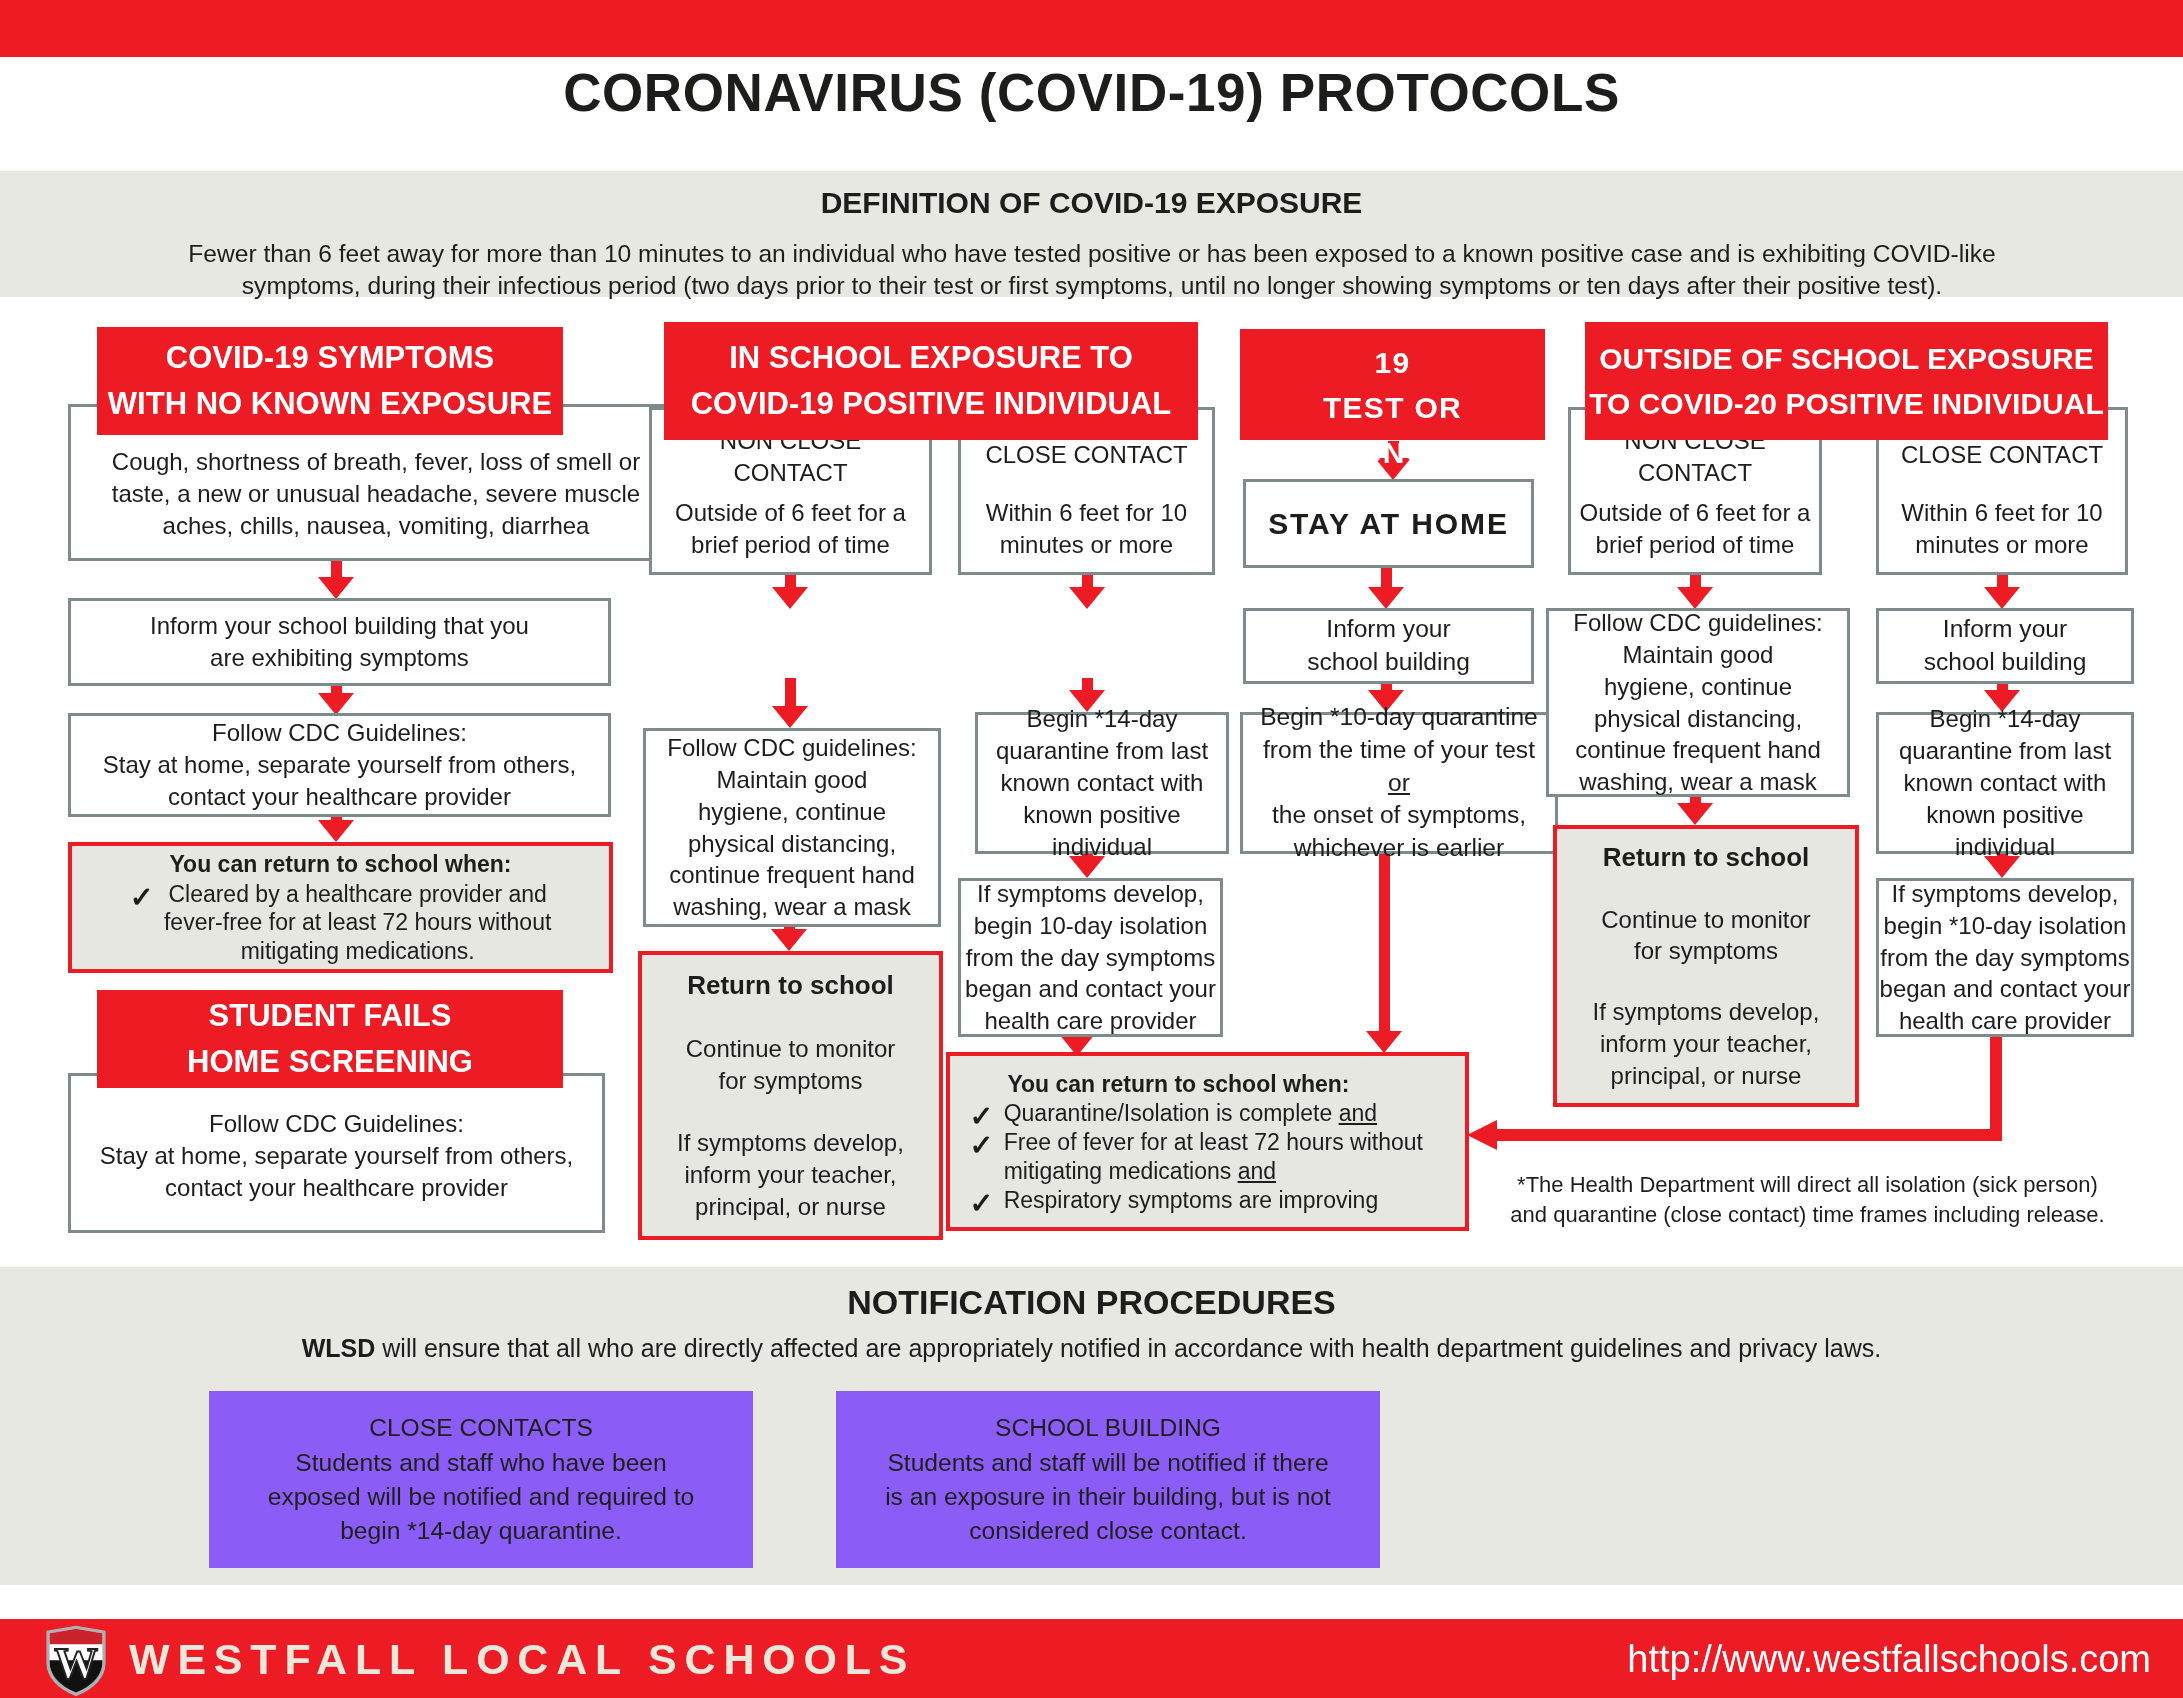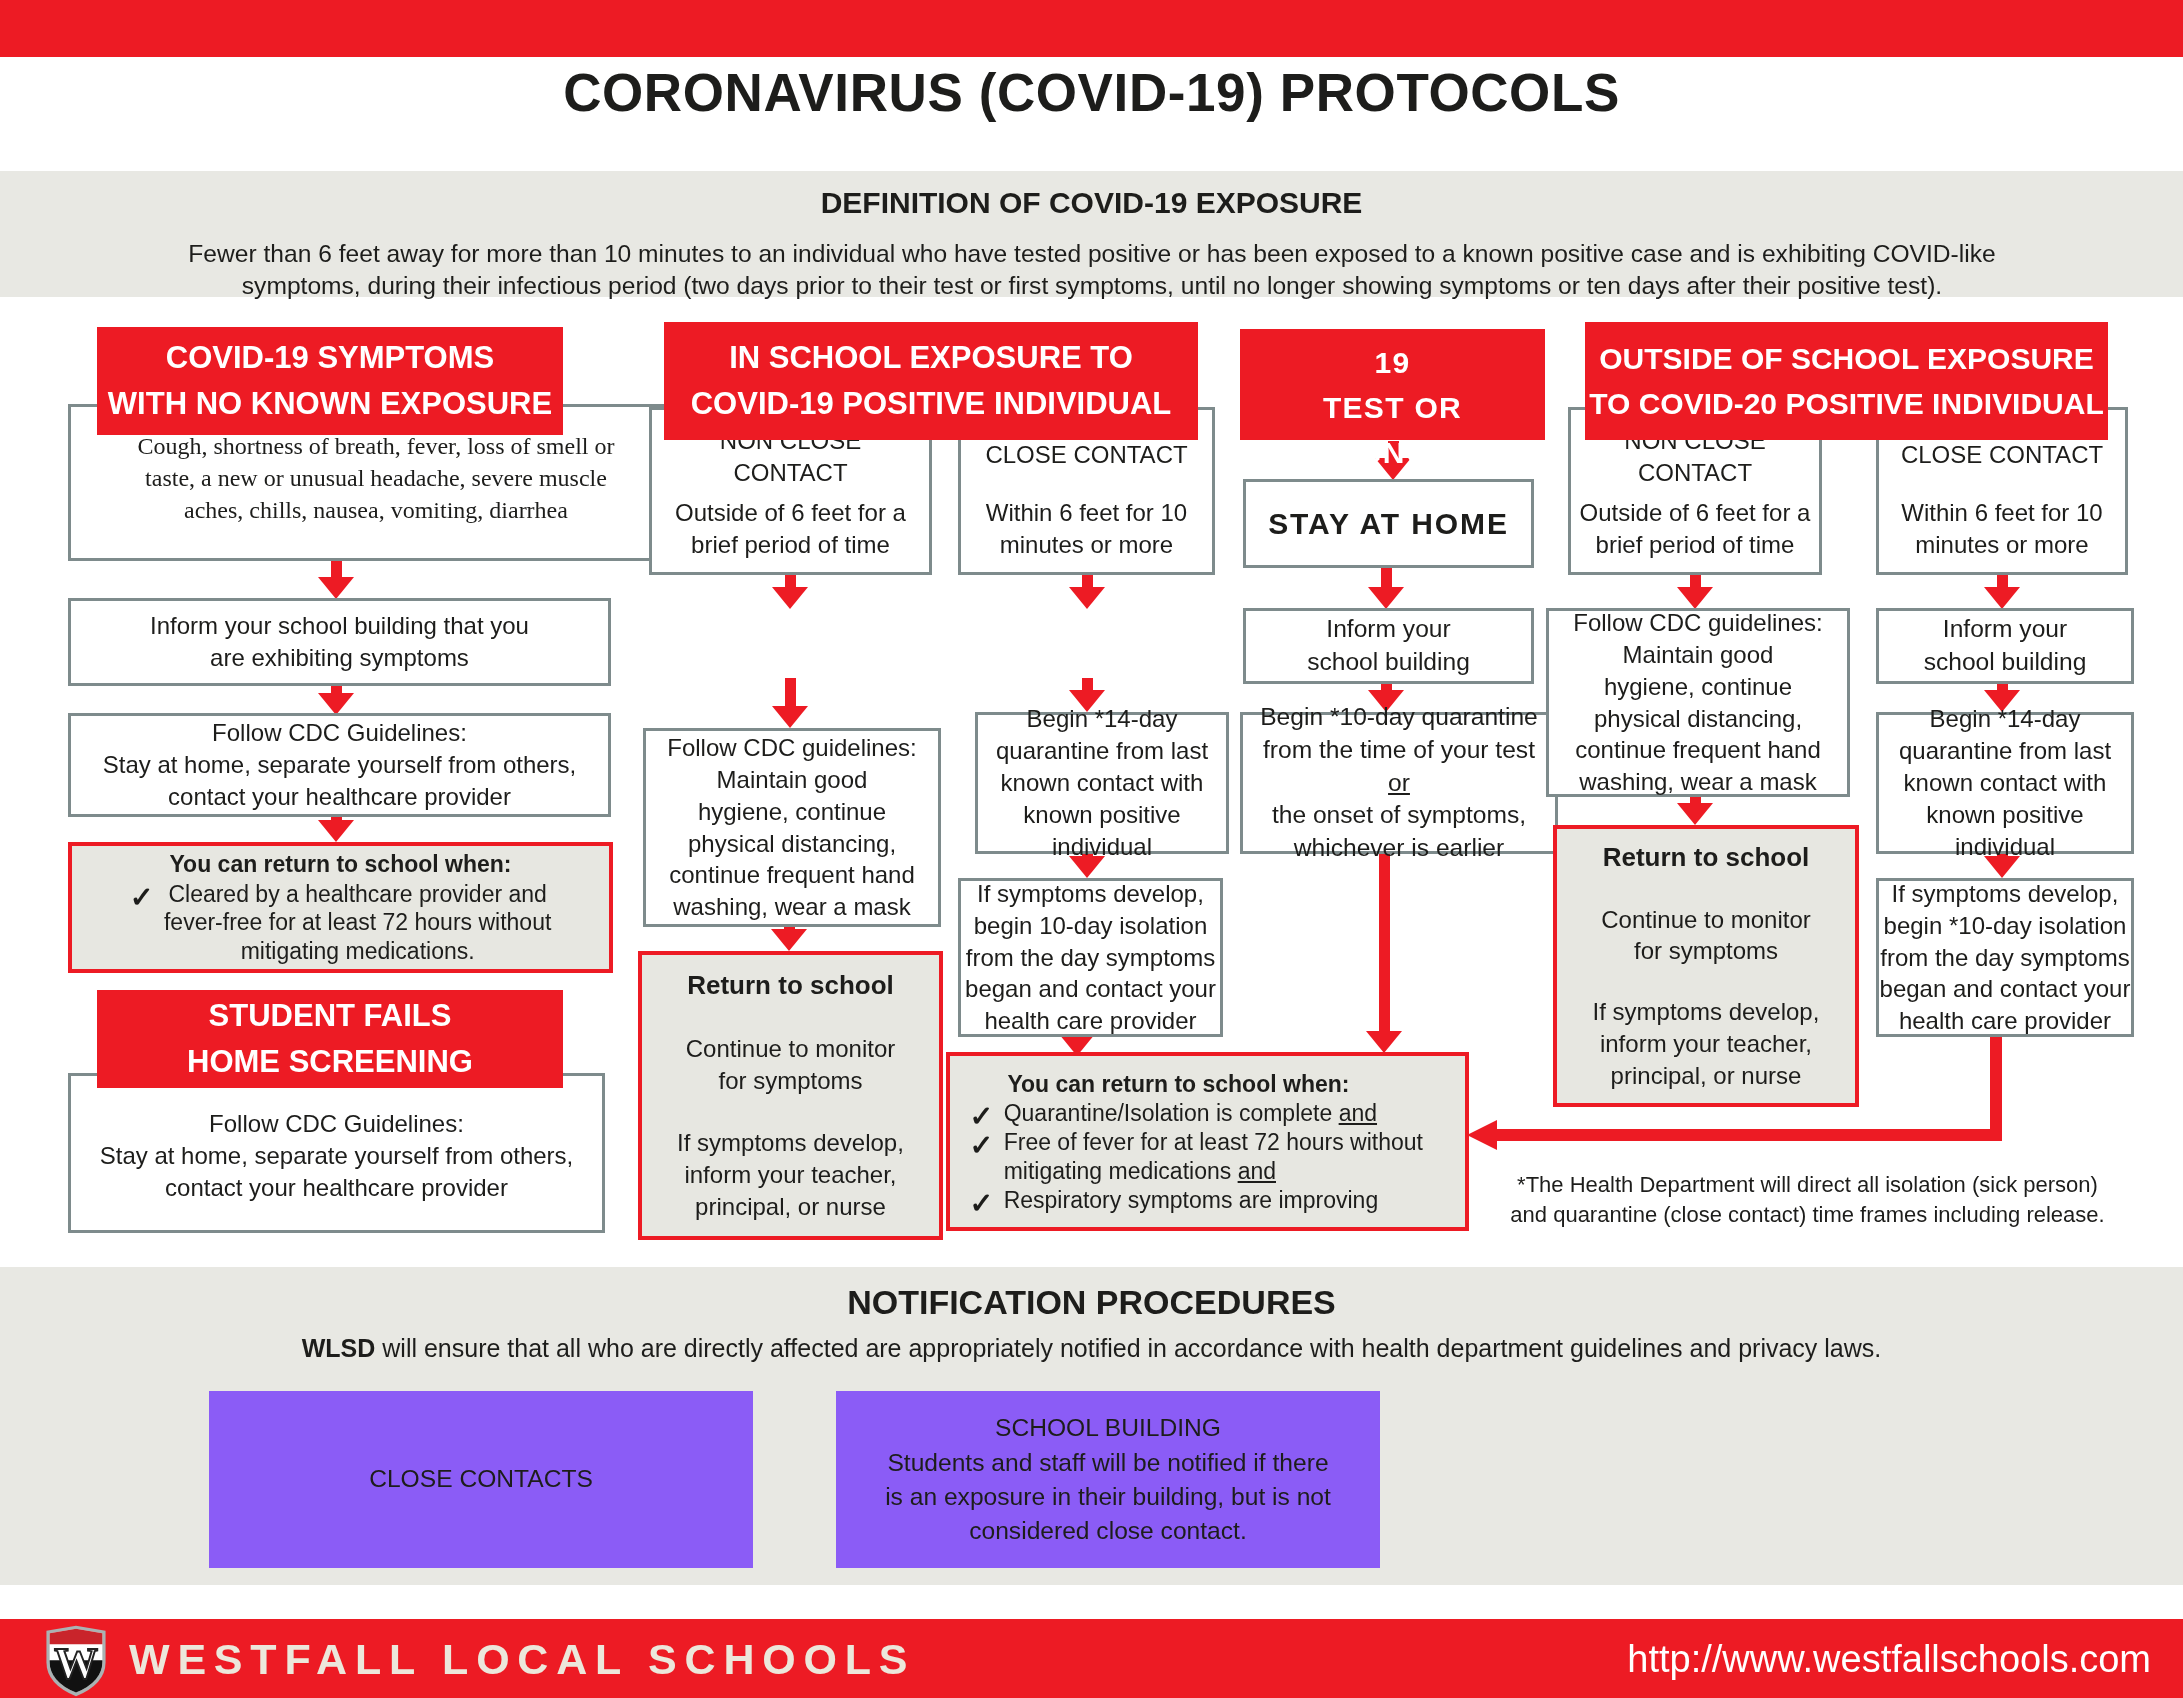--- a/index.html
+++ b/index.html
@@ -57,21 +57,21 @@
 
   <div class="pagetitle">CORONAVIRUS (COVID-19) PROTOCOLS</div>
 
   <div class="band graybar" style="top:171px;height:126px;"></div>
   <div class="defhead">DEFINITION OF COVID-19 EXPOSURE</div>
   <div class="defbody">Fewer than 6 feet away for more than 10 minutes to an individual who have tested positive or has been exposed to a known positive case and is exhibiting COVID-like
 symptoms, during their infectious period (two days prior to their test or first symptoms, until no longer showing symptoms or ten days after their positive test).</div>
 
   <div class="redhead" style="left:97px;top:327px;width:466px;height:108px;font-size:31px;">COVID-19 SYMPTOMS
 WITH NO KNOWN EXPOSURE</div>
-  <div class="box" style="left:68px;top:404px;width:616px;height:157px;justify-content:flex-end;padding-bottom:31px;box-sizing:border-box;font-family:Liberation Serif, serif;">Cough, shortness of breath, fever, loss of smell or
+  <div class="box" style="left:68px;top:404px;width:616px;height:157px;justify-content:flex-end;padding-bottom:16px;box-sizing:border-box;">Cough, shortness of breath, fever, loss of smell or
 taste, a new or unusual headache, severe muscle
 aches, chills, nausea, vomiting, diarrhea</div>
   <div class="arr" style="left:318px;top:561px;height:38px;">
       <i></i>
       <b></b>
     </div>
   <div class="box" style="left:68px;top:598px;width:537px;height:82px;">Inform your school building that you
 are exhibiting symptoms</div>
   <div class="arr" style="left:318px;top:681px;height:34px;">
       <i></i>
@@ -262,20 +262,23 @@
 
   <div class="asterisk-note">*The Health Department will direct all isolation (sick person)
 and quarantine (close contact) time frames including release.</div>
 
   <div class="band graybar" style="top:1267px;height:318px;"></div>
   <div class="notehead">NOTIFICATION PROCEDURES</div>
   <div class="notebody"><b>WLSD</b> will ensure that all who are directly affected are appropriately notified in accordance with health department guidelines and privacy laws.</div>
 
   <div class="nbox" style="left:209px;top:1391px;width:544px;height:177px;">
     <div class="t">CLOSE CONTACTS</div>
+    <div>Students and staff who have been
+exposed will be notified and required to
+begin *14-day quarantine.</div>
   </div>
   <div class="nbox" style="left:836px;top:1391px;width:544px;height:177px;">
     <div class="t">SCHOOL BUILDING</div>
     <div>Students and staff will be notified if there
 is an exposure in their building, but is not
 considered close contact.</div>
   </div>
 
   <div class="band redbar" style="top:1619px;height:80px;"></div>
   <div class="logo">

